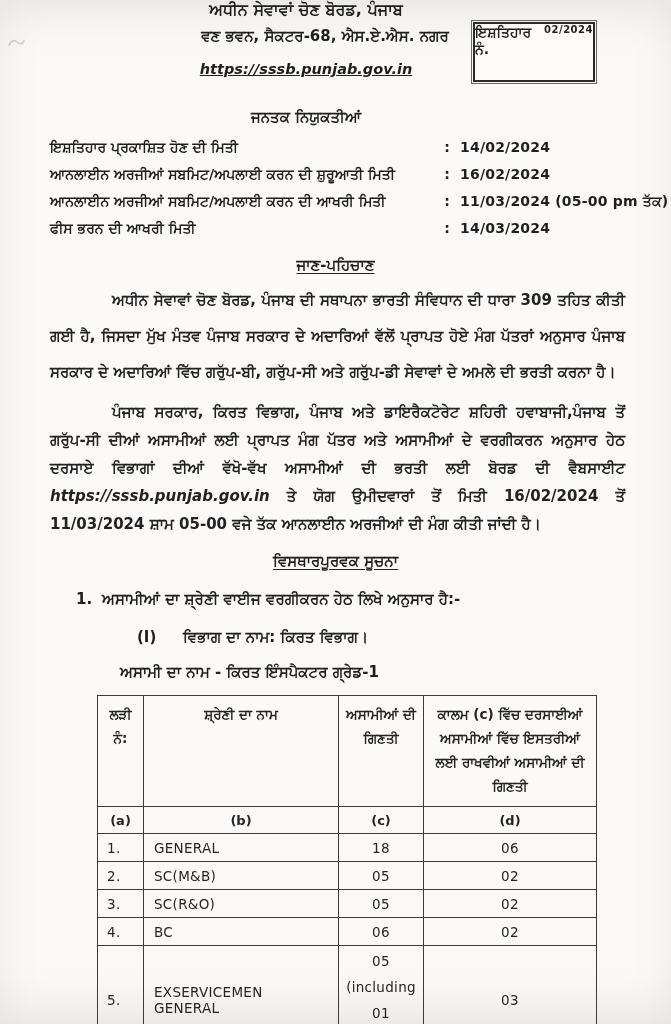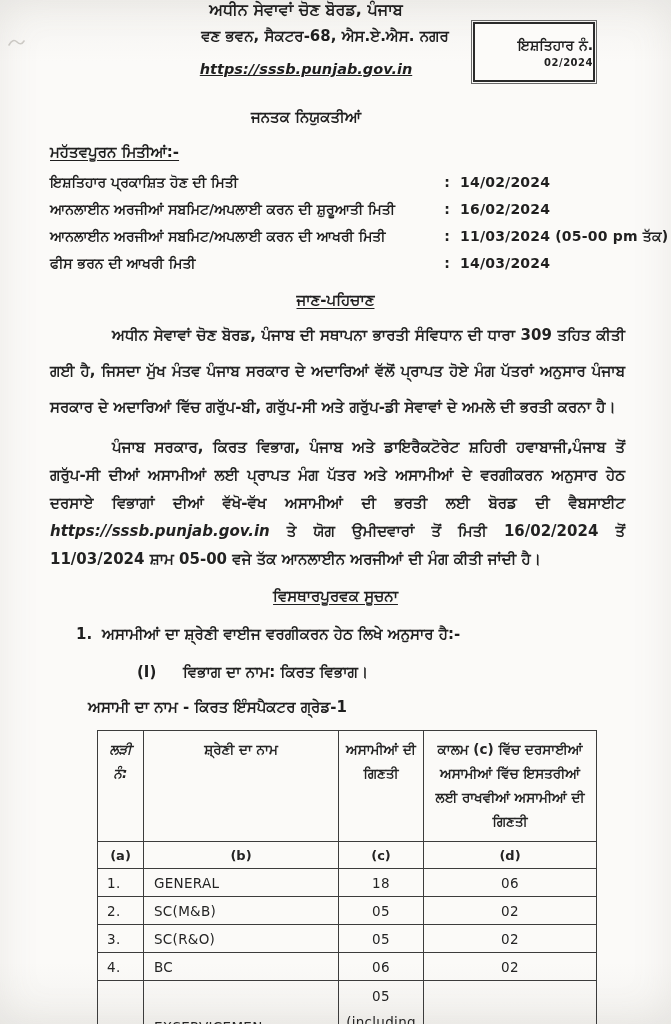--- a/index.html
+++ b/index.html
@@ -12,21 +12,21 @@
     color:#1f1f1f;
     overflow:hidden;
     box-shadow:inset 0 0 40px rgba(120,115,105,0.12);
   }
   .pen-mark{position:absolute;top:36px;left:8px;width:22px;height:14px;opacity:.45;}
   
   .adv-box{
     position:absolute;top:22px;right:76px;width:118px;height:56px;
     border:2px solid #2b2b2b;outline:1px solid #6a6a6a;outline-offset:1px;
     background:#fcfbf9;
-    display:flex;flex-direction:column;align-items:flex-end;justify-content:center;
+    display:flex;flex-direction:row;align-items:flex-start;justify-content:center;
     gap:3px;
   }
   .adv-box .l1{font-size:14px;font-weight:700;}
   .adv-box .l2{font-size:10px;font-weight:700;letter-spacing:.5px;}
   
   .center-block{width:612px;text-align:center;}
   .org1{font-size:16px;font-weight:700;}
   .org2{margin-top:8px;font-size:15px;font-weight:700;padding-left:38px;}
   .site{margin-top:16px;font-size:14.5px;font-weight:700;font-style:italic;}
   .site a{color:#1f1f1f;text-decoration:underline;}
@@ -45,31 +45,31 @@
   
   .para{margin:8px 46px 0 50px;text-align:justify;font-size:15px;font-weight:600;color:#222;}
   .para1{line-height:36px;text-indent:62px;}
   .para2{line-height:28px;text-indent:62px;}
   .para .url{font-weight:700;font-style:italic;}
   
   .item1{display:flex;margin:20px 40px 0 76px;font-size:15px;font-weight:700;}
   .item1 .num{flex:0 0 26px;}
   .subitem{display:flex;margin:20px 40px 0 137px;font-size:15px;font-weight:700;}
   .subitem .num{flex:0 0 46px;}
-  .post-line{margin:17px 40px 0 88px;font-size:15px;font-weight:700;}
+  .post-line{margin:17px 40px 0 120px;font-size:15px;font-weight:700;}
   
   table.vac{
     margin:14px 0 0 97px;width:499px;
     border-collapse:collapse;table-layout:fixed;
     font-size:13.5px;color:#242424;
   }
   table.vac td{border:1.5px solid #3c3c3c;padding:2px 6px;vertical-align:middle;}
   col.c-a{width:46px;} col.c-b{width:195px;} col.c-c{width:85px;} col.c-d{width:173px;}
   tr.hdr td{height:102px;text-align:center;vertical-align:top;font-weight:700;font-size:13.5px;line-height:24px;padding-top:6px;}
-  tr.hdr td.h-a{font-style:italic;}
+  tr.hdr td.h-a{}
   tr.letters td{height:22px;text-align:center;font-weight:600;font-size:13px;font-family:"DejaVu Sans","Liberation Sans",sans-serif;}
   tr.data td{height:23px;font-weight:500;font-family:"DejaVu Sans","Liberation Sans",sans-serif;letter-spacing:.3px;}
   tr.data td.c-sr{text-align:left;padding-left:9px;}
   tr.data td.c-cat{text-align:left;padding-left:10px;}
   tr.data td.c-posts,tr.data td.c-women{text-align:center;}
   tr.data.tall td{height:74px;}
   tr.data.tall td.c-posts{line-height:26px;padding:2px 3px;}
 </style>
 </head>
 <body>
@@ -87,21 +87,20 @@
 
   <div class="center-block">
     <div class="org1">ਅਧੀਨ ਸੇਵਾਵਾਂ ਚੋਣ ਬੋਰਡ, ਪੰਜਾਬ</div>
     <div class="org2">ਵਣ ਭਵਨ, ਸੈਕਟਰ-68, ਐਸ.ਏ.ਐਸ. ਨਗਰ</div>
     <div class="site">
       <a href="#">https://sssb.punjab.gov.in</a>
     </div>
     <div class="doc-title">ਜਨਤਕ ਨਿਯੁਕਤੀਆਂ</div>
   </div>
 
-  <div class="dates-head">ਮਹੱਤਵਪੂਰਨ ਮਿਤੀਆਂ:-</div>
 
   <div class="dates">
     <div class="date-row">
       <span class="lbl">ਇਸ਼ਤਿਹਾਰ ਪ੍ਰਕਾਸ਼ਿਤ ਹੋਣ ਦੀ ਮਿਤੀ</span>
       <span class="sep">:</span>
       <span class="val">14/02/2024</span>
     </div>
     <div class="date-row">
       <span class="lbl">ਆਨਲਾਈਨ ਅਰਜੀਆਂ ਸਬਮਿਟ/ਅਪਲਾਈ ਕਰਨ ਦੀ ਸ਼ੁਰੂਆਤੀ ਮਿਤੀ</span>
       <span class="sep">:</span>

